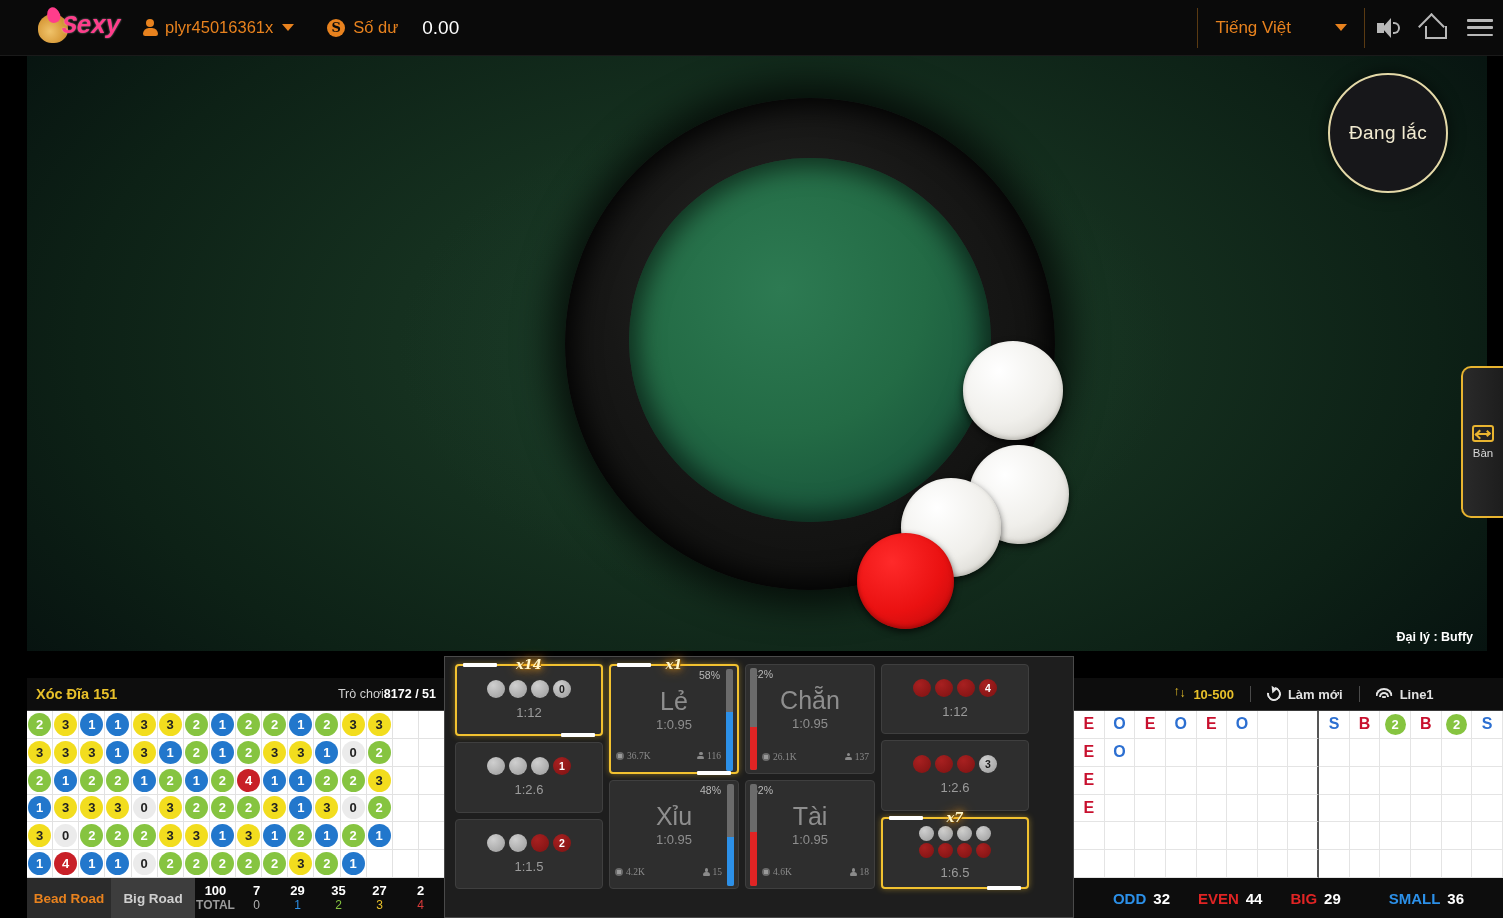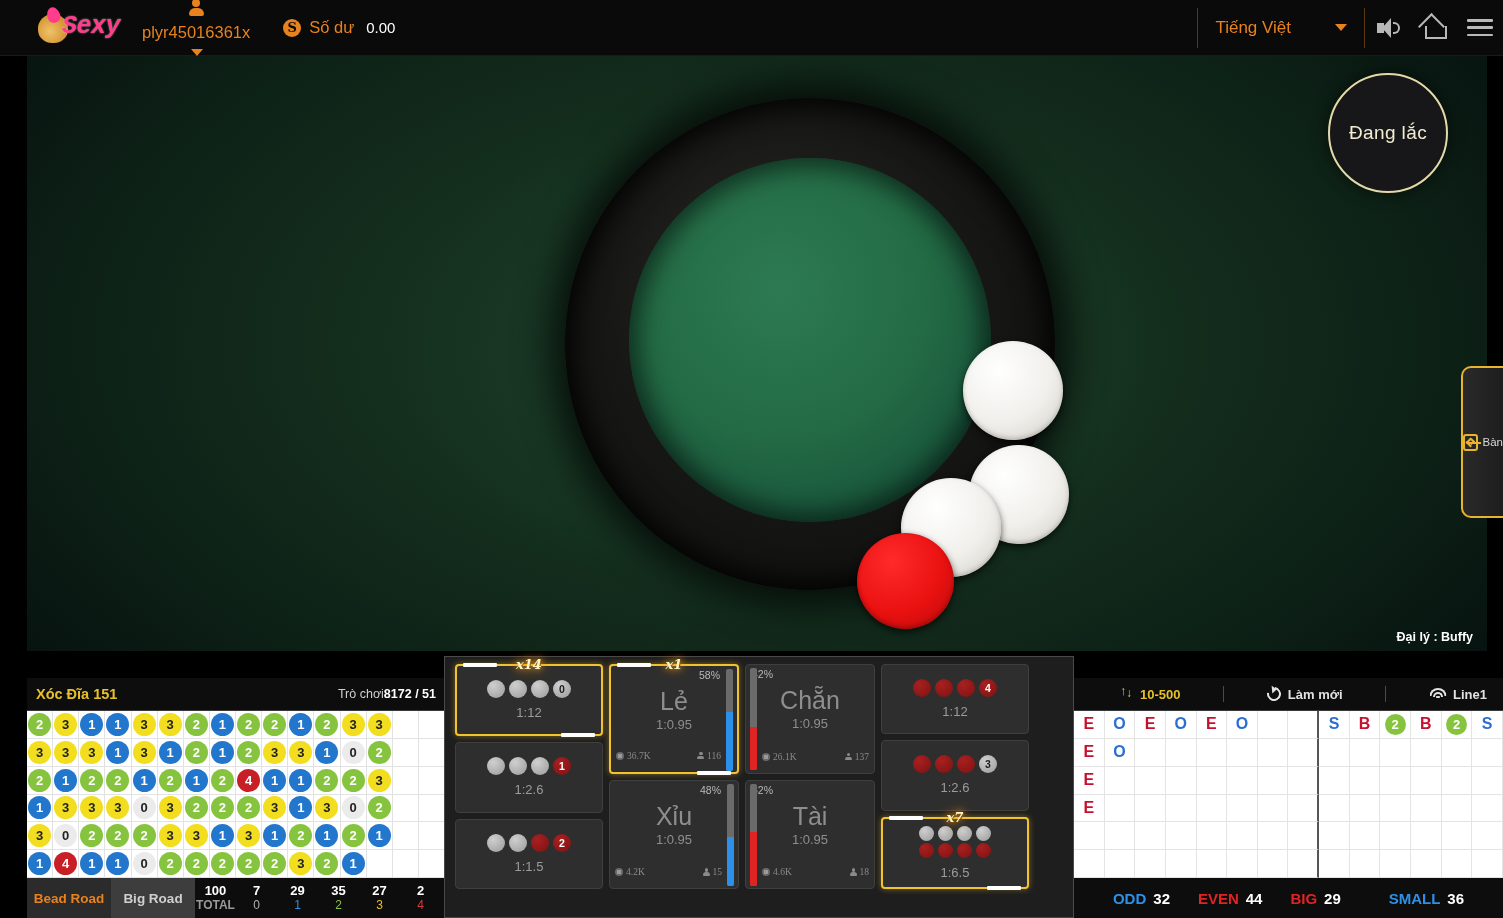--- a/index.html
+++ b/index.html
@@ -28,21 +28,21 @@
     background: #ff3d8b; border-radius: 50% 50% 50% 50% / 60% 60% 40% 40%;
     transform: rotate(-18deg);
   }
   .logo-text {
     position: absolute; left: 24px; top: 2px;
     font-family: Liberation Mono, monospace; font-style: italic; font-weight: bold;
     font-size: 25px; color: #ff3d8b; letter-spacing: -0.5px;
     text-shadow: 0 0 2px rgba(255,255,255,.55);
   }
 
-  .user-block { display: flex; align-items: center; margin-left: 22px; gap: 7px; cursor: pointer; flex-direction: column; }
+  .user-block { display: flex; align-items: center; margin-left: 22px; gap: 7px; cursor: pointer; }
   .person-icon { width: 16px; height: 17px; position: relative; }
   .person-icon::before {
     content:""; position:absolute; left:4px; top:0; width:8px; height:8px;
     background:#e8821e; border-radius:50%;
   }
   .person-icon::after {
     content:""; position:absolute; left:0.5px; top:9px; width:15px; height:8px;
     background:#e8821e; border-radius:8px 8px 3px 3px;
   }
   .user-name { color: #e8821e; font-size: 16.5px; }
@@ -51,21 +51,21 @@
     border-top:7px solid #e8821e; margin-left:2px;
   }
 
   .balance-block { display:flex; align-items:center; margin-left: 33px; gap: 8px; }
   .coin-icon {
     width:18px;height:18px;border-radius:50%;background:#e8821e;
     color:#0a0a0a;font-size:13px;font-weight:bold;display:flex;align-items:center;justify-content:center;
     font-family:"DejaVu Serif",serif;
   }
   .balance-label { color:#e8821e; font-size:16.5px; }
-  .balance-value { color:#ffffff; font-size:15px; margin-left:4px; }
+  .balance-value { color:#ffffff; font-size:19px; margin-left:16px; }
 
   .header-right { margin-left:auto; display:flex; align-items:center; height:56px; }
   .lang-box {
     display:flex; align-items:center; gap:42px; padding:0 17px; height:40px;
     border-left:1px solid #5a3a12; border-right:1px solid #5a3a12; cursor:pointer;
   }
   .lang-text { color:#e8821e; font-size:17px; }
   .hdr-icon-btn { width:46px; height:56px; display:flex; align-items:center; justify-content:center; cursor:pointer; }
 
   .spk { position:relative; width:22px; height:20px; }
@@ -141,21 +141,21 @@
   .dealer-name {
     position:absolute; right:14px; bottom:7px; color:#ffffff; font-size:12.5px; font-weight:bold;
   }
 
   
   .side-tab {
     position:absolute; right:0; top:366px; width:42px; height:152px;
     background: linear-gradient(90deg,#2a2a2a,#1d1d1d);
     border:2px solid #e8b430; border-right:none;
     border-radius: 10px 0 0 10px;
-    display:flex; align-items:center; justify-content:center; gap:5px;
+    display:flex; flex-direction:column; align-items:center; justify-content:center; gap:5px;
     cursor:pointer;
   }
   .tv-ic { width:22px; height:17px; border:2px solid #e8b430; border-radius:3px; position:relative; }
   .tv-ic::before {
     content:""; position:absolute; left:3px; top:6px; width:13px; height:2px; background:#e8b430;
   }
   .tv-ic::after {
     content:""; position:absolute; left:2px; top:3.5px; width:5px; height:5px;
     border-left:2px solid #e8b430; border-bottom:2px solid #e8b430; transform:rotate(45deg);
   }
@@ -301,21 +301,21 @@
     background: radial-gradient(circle, #9a9a9a 40%, #6a6a6a 42%, #6a6a6a 100%);
   }
   .ppl {
     width:7px; height:8px; position:relative;
   }
   .ppl::before { content:""; position:absolute; left:2px; top:0; width:3.5px; height:3.5px; background:#8a8a8a; border-radius:50%; }
   .ppl::after { content:""; position:absolute; left:0; top:4px; width:7px; height:3.5px; background:#8a8a8a; border-radius:3px 3px 1px 1px; }
 
   
   .road-right { position:absolute; left:1074px; top:0; width:429px; height:240px; background:#0d0d0d; }
-  .rr-hdr { height:32px; display:flex; align-items:center; justify-content:space-between; gap:0;padding-left:30px; }
+  .rr-hdr { height:32px; display:flex; align-items:center; justify-content:center; gap:0;padding-left:30px; }
   .rr-item { display:flex; align-items:center; gap:7px; padding:0 16px; cursor:pointer; }
   .rr-limit { color:#e8c02a; font-size:13px; font-weight:bold; }
   .rr-txt { color:#e2e2e2; font-size:13px; font-weight:bold; }
   .rr-sep { width:1px; height:16px; background:#4a4a4a; }
   .ud-ic { position:relative; width:13px; height:15px; }
   .ud-ic::before {
     content:"↑"; position:absolute; left:0; top:-4px; color:#e8c02a; font-size:13px; font-weight:bold;
   }
   .ud-ic::after {
     content:"↓"; position:absolute; left:6px; top:-1px; color:#e8c02a; font-size:12px;

